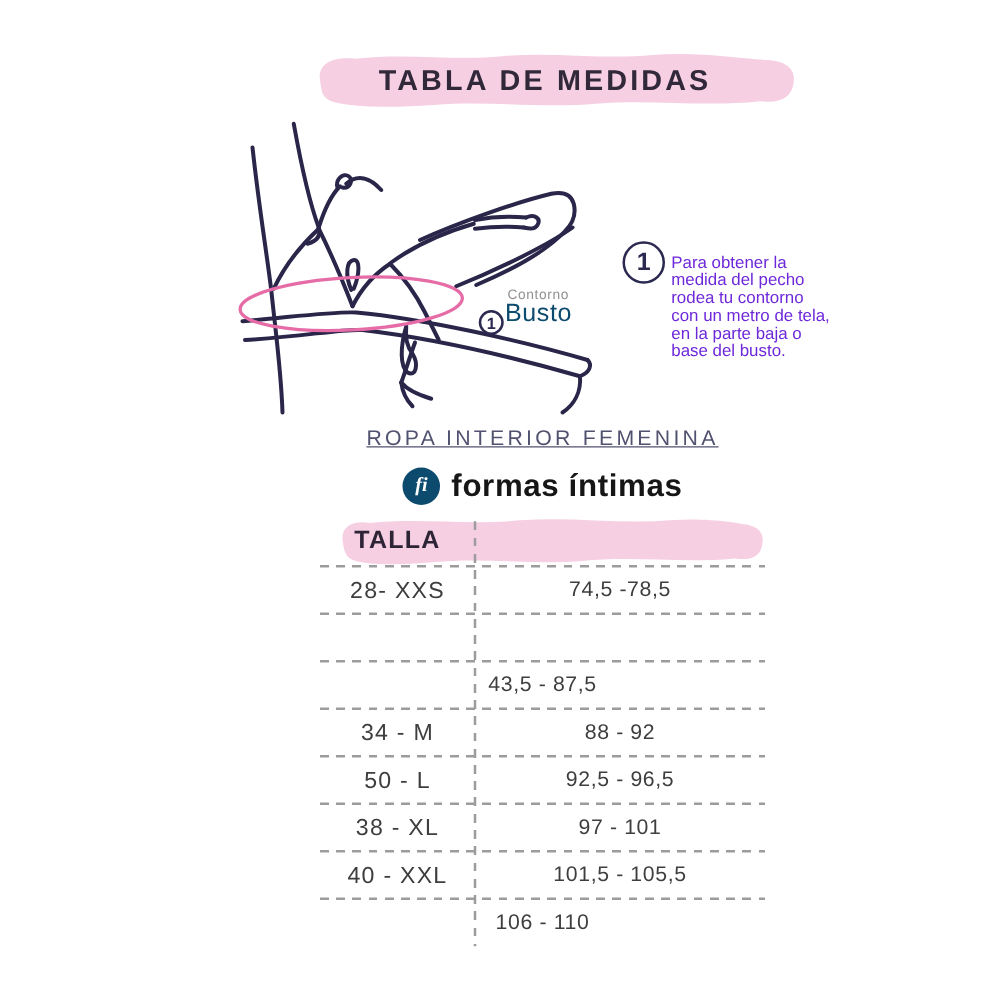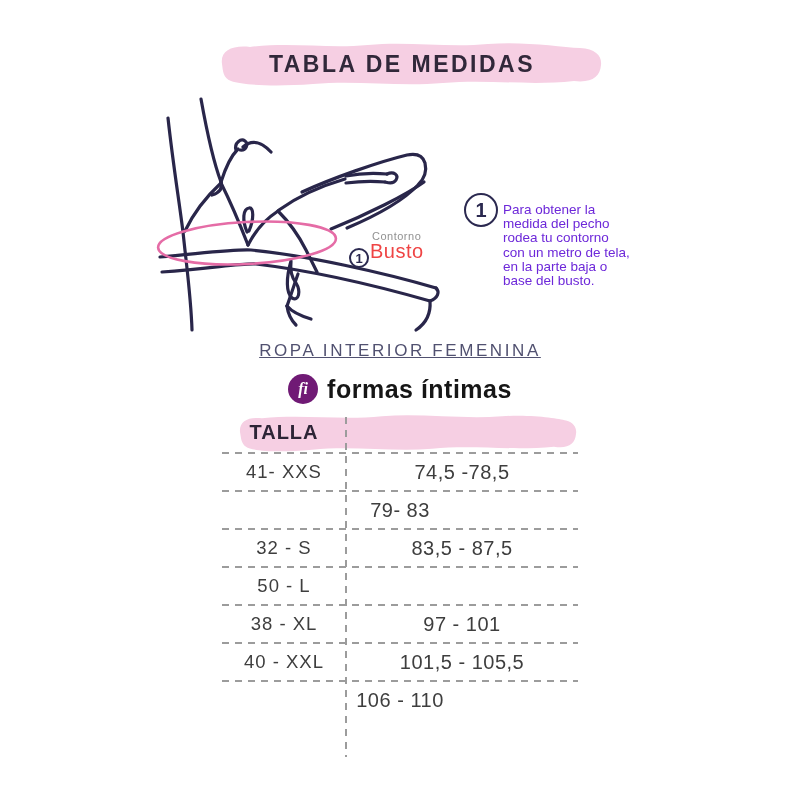--- a/index.html
+++ b/index.html
@@ -1,49 +1,49 @@
 <!DOCTYPE html>
 <html><head>
 <meta charset="utf-8">
 <style>
   html,body{margin:0;padding:0;background:#ffffff;}
   #canvas{position:relative;width:760px;height:800px;background:#ffffff;overflow:hidden;
-          font-family:"Liberation Sans",sans-serif;}
+          font-family:"Liberation Sans",sans-serif;margin-left:34px;}
 
   
   .title-blob{position:absolute;left:198px;top:38px;width:408px;height:52px;}
   .title-blob svg{position:absolute;left:0;top:0;width:100%;height:100%;}
   .title-text{position:absolute;left:0;top:0;width:100%;height:100%;
       display:flex;align-items:center;justify-content:center;
       font-size:23px;font-weight:bold;letter-spacing:2.5px;color:#31283a;}
 
   
   .figure{position:absolute;left:135px;top:92px;width:340px;height:248px;}
 
   .measure-badge{position:absolute;left:349px;top:248px;width:20px;height:20px;
       border:2px solid #2b2950;border-radius:50%;box-sizing:border-box;
       display:flex;align-items:center;justify-content:center;
       font-size:13px;font-weight:bold;color:#2b2950;}
   .measure-caption{position:absolute;left:372px;top:230px;font-size:11px;color:#919191;letter-spacing:.5px;}
-  .measure-name{position:absolute;left:370px;top:240px;font-size:20px;color:#ef4444;letter-spacing:.5px;}
+  .measure-name{position:absolute;left:370px;top:240px;font-size:20px;color:#0c4a6e;letter-spacing:.5px;}
 
   
   .step-badge{position:absolute;left:464px;top:193px;width:34px;height:34px;
       border:2.5px solid #2b2950;border-radius:50%;box-sizing:border-box;
       display:flex;align-items:center;justify-content:center;
       font-size:20px;font-weight:bold;color:#2b2950;}
   .step-text{position:absolute;left:503px;top:203px;width:128px;
       font-size:13.5px;line-height:1.05;color:#6d28d9;}
 
   
   .category{position:absolute;left:0;top:341px;width:800px;text-align:center;
       font-size:17px;letter-spacing:2.6px;color:#515170;text-decoration:underline;}
   .brand-row{position:absolute;left:0;top:372px;width:800px;height:34px;
       display:flex;align-items:center;justify-content:center;gap:9px;}
-  .brand-circle{width:30px;height:30px;border-radius:50%;background:#701a75;
+  .brand-circle{width:30px;height:30px;border-radius:50%;background:#0c4a6e;
       display:flex;align-items:center;justify-content:center;
       color:#ffffff;font-size:16px;font-style:italic;font-weight:bold;
       font-family:"Liberation Serif",serif;}
   .brand-name{font-size:25px;font-weight:bold;color:#161616;letter-spacing:.5px;}
 
   
   .size-table{position:absolute;left:222px;top:411px;width:356px;}
   .table-head{position:relative;width:356px;height:42px;}
   .table-head svg{position:absolute;left:0;top:0;width:100%;height:100%;z-index:1;}
   .head-cells{position:absolute;left:0;top:0;width:100%;height:100%;display:flex;z-index:3;}
@@ -51,21 +51,21 @@
       font-size:20px;font-weight:bold;letter-spacing:1px;color:#2d2436;text-align:center;}
   .head-cell-bust{flex:1;display:flex;align-items:center;justify-content:center;gap:4px;
       font-size:19px;font-weight:bold;letter-spacing:.5px;color:#2d2436;}
   .head-unit{font-size:12px;font-weight:bold;}
   .t-row{position:relative;width:356px;height:38px;display:flex;}
   .t-row::before{content:"";position:absolute;left:0;right:0;top:-1px;height:2px;
       background:repeating-linear-gradient(90deg,#9c9c9c 0 7px,transparent 7px 13px);}
   .cell-size{width:124px;display:flex;align-items:center;justify-content:center;
       font-size:18.5px;color:#3e3e3e;letter-spacing:1px;}
   .cell-bust{flex:1;display:flex;align-items:center;justify-content:center;
-      font-size:20px;color:#3e3e3e;letter-spacing:.5px;}
+      font-size:17px;color:#3e3e3e;letter-spacing:.5px;}
   .v-divider{position:absolute;left:345px;top:417px;width:2px;height:340px;z-index:2;
       background:repeating-linear-gradient(180deg,#9c9c9c 0 7px,transparent 7px 13px);}
 </style>
 </head>
 <body>
 
 <div id="canvas">
 
   <div class="title-blob">
     <svg viewBox="0 0 408 52" preserveAspectRatio="none">
@@ -132,32 +132,35 @@
         <path fill="#f6cfe3" d="M18,20 C17,10 26,5 40,7 C80,3 120,9 160,5 C200,2 240,8 280,5
           C310,3 336,7 344,9 C352,11 355,16 354,22 C353,32 346,36 332,34 C290,38 250,32 210,36
           C170,39 130,33 90,37 C55,40 30,38 24,34 C19,31 19,25 18,20 Z"></path>
       </svg>
       <div class="head-cells">
         <div class="head-cell-size">TALLA</div>
       </div>
     </div>
 
     <div class="t-row">
-      <div class="cell-size">41- XXS</div>
+      <div class="cell-size">28- XXS</div>
       <div class="cell-bust">74,5 -78,5</div>
     </div>
     <div class="t-row">
-      <div class="cell-bust">79- 83</div>
     </div>
     <div class="t-row">
-      <div class="cell-size">32 - S</div>
-      <div class="cell-bust">83,5 - 87,5</div>
+      <div class="cell-bust">43,5 - 87,5</div>
+    </div>
+    <div class="t-row">
+      <div class="cell-size">34 - M</div>
+      <div class="cell-bust">88 - 92</div>
     </div>
     <div class="t-row">
       <div class="cell-size">50 - L</div>
+      <div class="cell-bust">92,5 - 96,5</div>
     </div>
     <div class="t-row">
       <div class="cell-size">38 - XL</div>
       <div class="cell-bust">97 - 101</div>
     </div>
     <div class="t-row">
       <div class="cell-size">40 - XXL</div>
       <div class="cell-bust">101,5 - 105,5</div>
     </div>
     <div class="t-row">

